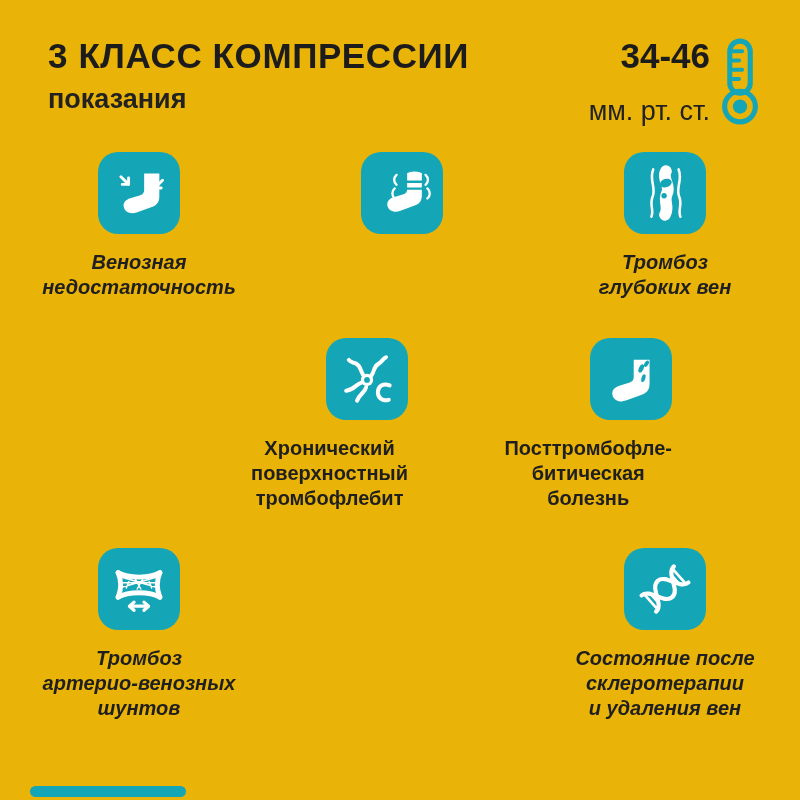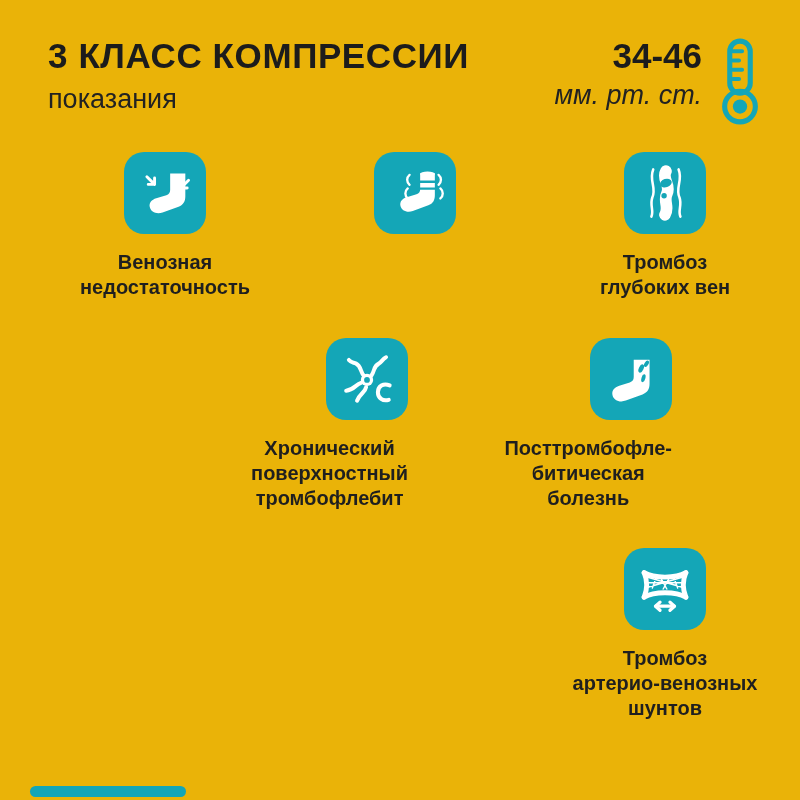--- a/index.html
+++ b/index.html
@@ -3,29 +3,29 @@
 <meta charset="utf-8">
 <style>
   html,body{margin:0;padding:0;background:#fff;}
   .page{
     position:relative;width:800px;height:800px;background:#eab308;overflow:hidden;
     font-family:"Liberation Sans", sans-serif;color:#1e1e1e;
   }
   
   .header{position:absolute;top:36px;left:48px;right:34px;display:flex;justify-content:space-between;align-items:flex-start;}
   .title{font-size:35px;font-weight:800;letter-spacing:.6px;color:#1c1c1c;line-height:40px;}
-  .subtitle{font-size:27px;font-weight:400;color:#222;margin-top:8px;}
-  .pressure{display:flex;align-items:flex-start;gap:12px;justify-content:space-between;}
+  .subtitle{font-size:27px;font-weight:700;color:#222;margin-top:8px;}
+  .pressure{display:flex;align-items:flex-start;gap:4px;justify-content:space-between;}
   .pressure-text{text-align:right;}
   .pressure-value{font-size:35px;font-weight:800;color:#1c1c1c;line-height:40px;}
-  .pressure-unit{font-size:27px;font-weight:400;color:#222;margin-top:4px;font-style:italic;}
+  .pressure-unit{font-size:27px;font-weight:400;color:#222;margin-top:20px;}
   .thermo{margin-top:2px;}
   
   .row{position:absolute;left:0;right:0;display:flex;}
-  .row-3col{padding:0 10px 0 28px;justify-content:flex-end;}
+  .row-3col{padding:0 10px 0 14px;justify-content:space-between;font-style:italic;}
   .row-2col{justify-content:center;gap:2px;transform:translateX(9px);}
   .row1{top:152px;}
   .row2{top:338px;}
   .row3{top:548px;}
   .item{width:250px;display:flex;flex-direction:column;align-items:center;}
   .row-2col .item{width:262px;align-items:flex-end;}
   .tile{
     width:82px;height:82px;border-radius:20px;background:#14a6b7;
     display:flex;align-items:center;justify-content:center;flex:none;
   }
@@ -161,16 +161,30 @@
             <path d="M26.5 46.5 L21.5 51 L26.5 55.5"></path>
             <path d="M37.5 46.5 L42.5 51 L37.5 55.5"></path>
           </g>
         </svg>
       </div>
       <div class="label">Тромбоз
 артерио-венозных
 шунтов</div>
     </div>
 
+    <div class="item">
+      <div class="tile">
+        <svg width="58" height="58" viewBox="0 0 64 64" fill="none" stroke="#fff" stroke-linecap="round">
+          <g transform="rotate(-42 32 32)">
+            <path d="M8 20 C20 20 20 44 32 44 C44 44 44 20 56 20" stroke-width="4.6"></path>
+            <path d="M8 44 C20 44 20 20 32 20 C44 20 44 44 56 44" stroke-width="4.6"></path>
+            <path d="M11 23 V41 M16.5 26.5 V37.5 M47.5 26.5 V37.5 M53 23 V41" stroke-width="3"></path>
+          </g>
+        </svg>
+      </div>
+      <div class="label">Состояние после
+склеротерапии
+и удаления вен</div>
+    </div>
   </div>
 
   <div class="footer-bar"></div>
 </div>
 
 </body></html>

